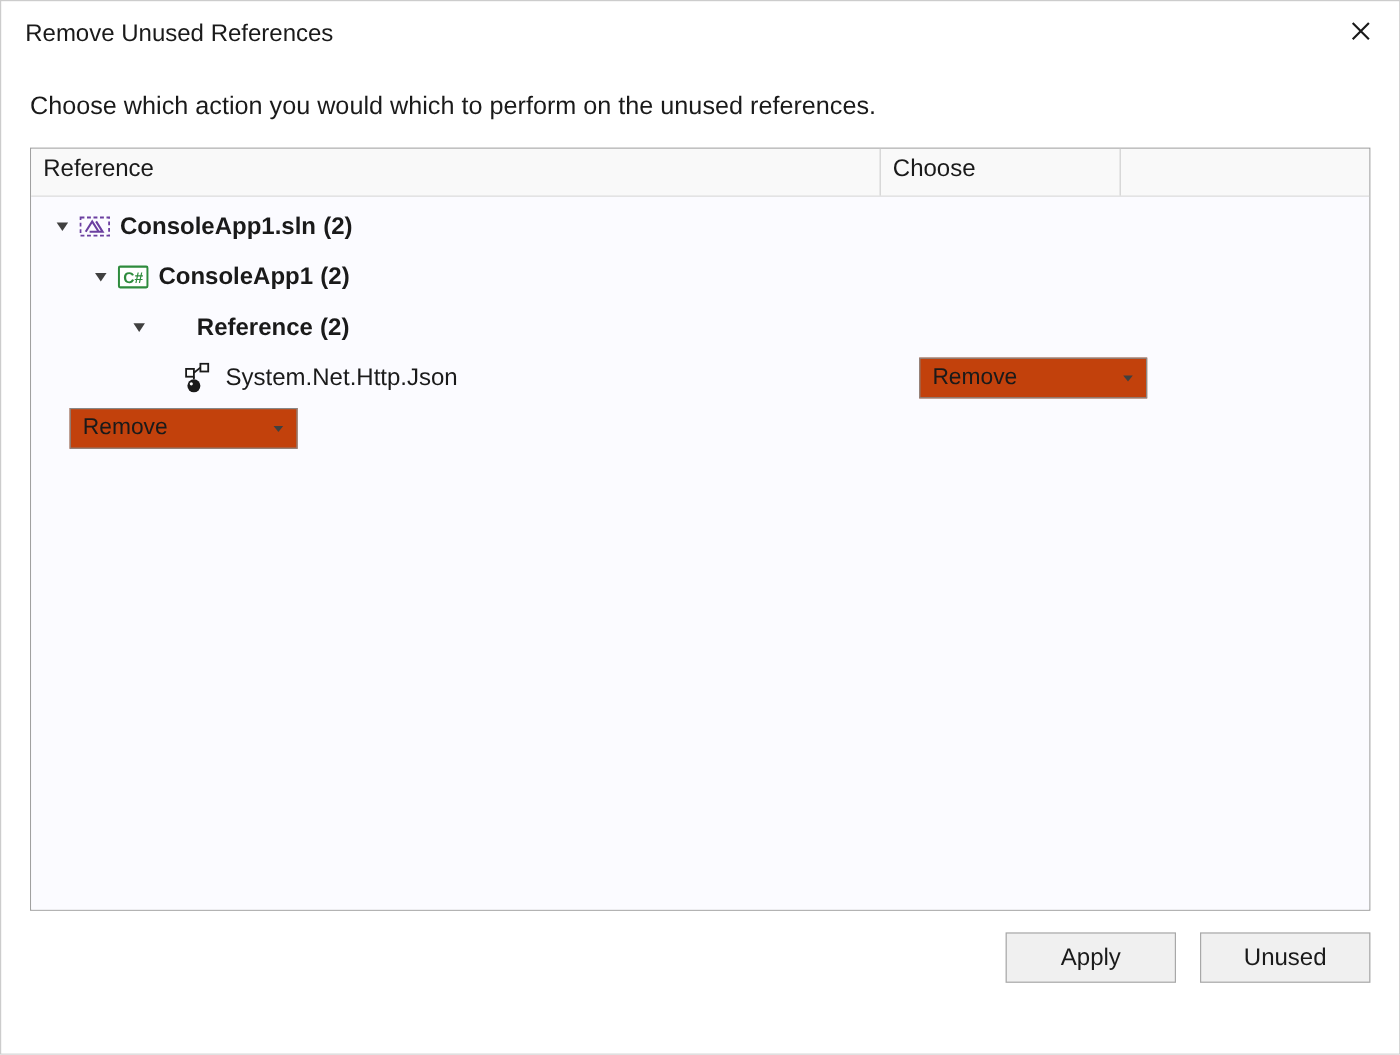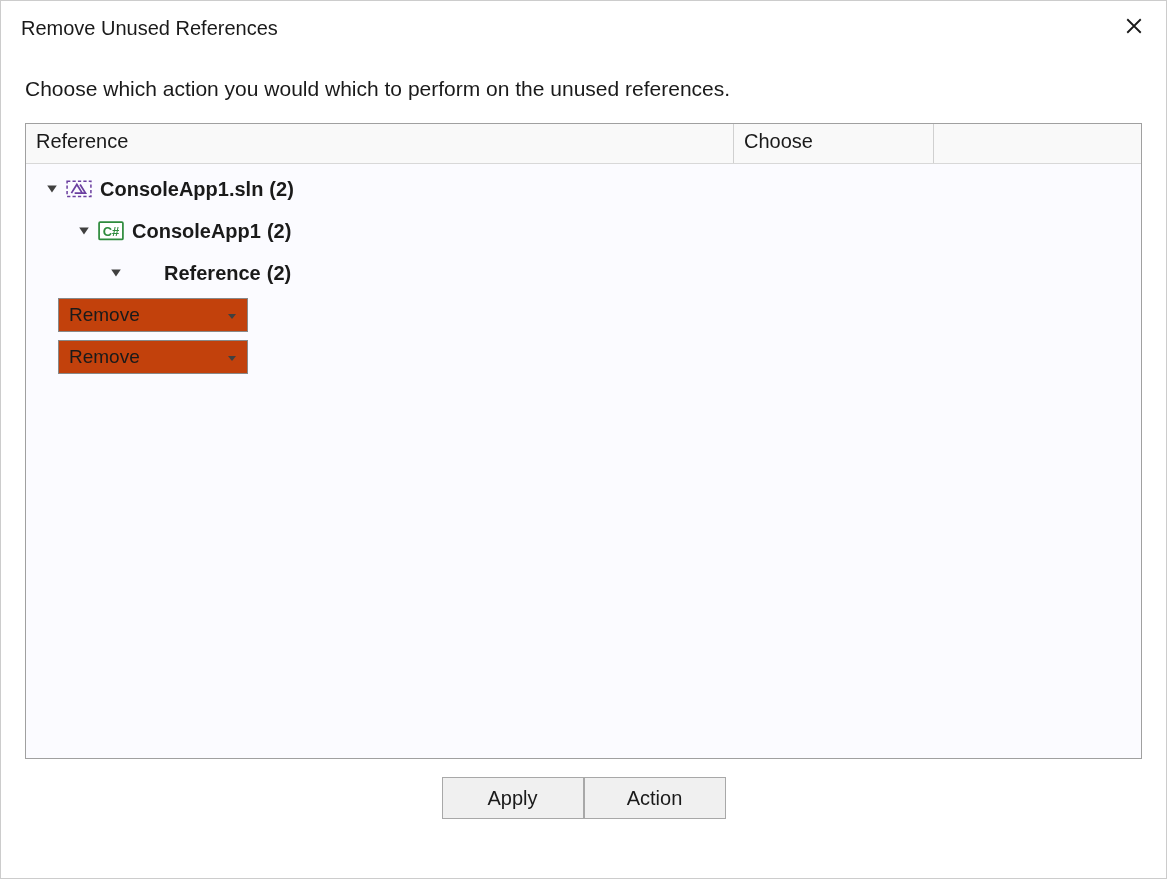--- a/index.html
+++ b/index.html
@@ -113,22 +113,22 @@
     align-items: center;
     justify-content: space-between;
     padding: 0 10px;
     font-size: 19px;
     cursor: pointer;
     margin-left: 32px;
   }
   .action-select .caret svg { width: 10px; height: 10px; }
   .button-bar {
     display: flex;
-    justify-content: center;
-    gap: 0;
+    justify-content: flex-end;
+    gap: 20px;
     padding: 18px 24px 20px 24px;
   }
   .btn {
     min-width: 142px;
     height: 42px;
     border: 1px solid #a8a8a8;
     background: #f0f0f0;
     font-size: 20px;
     display: flex;
     align-items: center;
@@ -213,20 +213,33 @@
               </svg>
           </span>
           <span class="node-icon"></span>
           <span class="bold">Reference</span>
           <span class="count">(2)</span>
         </div>
         <div class="tree-action-cell"></div>
       </div>
 
       <div class="tree-row">
+        <div class="tree-label-cell indent-3">
+          <span class="node-icon">
+            <svg viewBox="0 0 24 24">
+              <rect x="12" y="1" width="6" height="6" fill="#ffffff" stroke="#1a1a1a" stroke-width="1.4"></rect>
+              <rect x="1" y="5" width="6" height="6" fill="#ffffff" stroke="#1a1a1a" stroke-width="1.4"></rect>
+              <path d="M7 8 L12 4" stroke="#1a1a1a" stroke-width="1.4"></path>
+              <circle cx="7" cy="18" r="5" fill="#1a1a1a"></circle>
+              <circle cx="5" cy="16.5" r="1.2" fill="#ffffff"></circle>
+              <path d="M7 13 L7 11" stroke="#1a1a1a" stroke-width="1.4"></path>
+            </svg>
+          </span>
+          <span>System.Net.Http.Json</span>
+        </div>
         <div class="tree-action-cell">
           <div class="action-select">
             <span>Remove</span>
             <span class="caret">
               <svg viewBox="0 0 10 10">
                   <path d="M1 3 L9 3 L5 8 Z" fill="#404040"></path>
                 </svg>
             </span>
           </div>
         </div>
@@ -244,16 +257,16 @@
           </div>
         </div>
       </div>
 
       <div class="white-area"></div>
     </div>
   </div>
 
   <div class="button-bar">
     <div class="btn">Apply</div>
-    <div class="btn">Action</div>
+    <div class="btn">Unused</div>
   </div>
 
 </div>
 
 </body></html>

